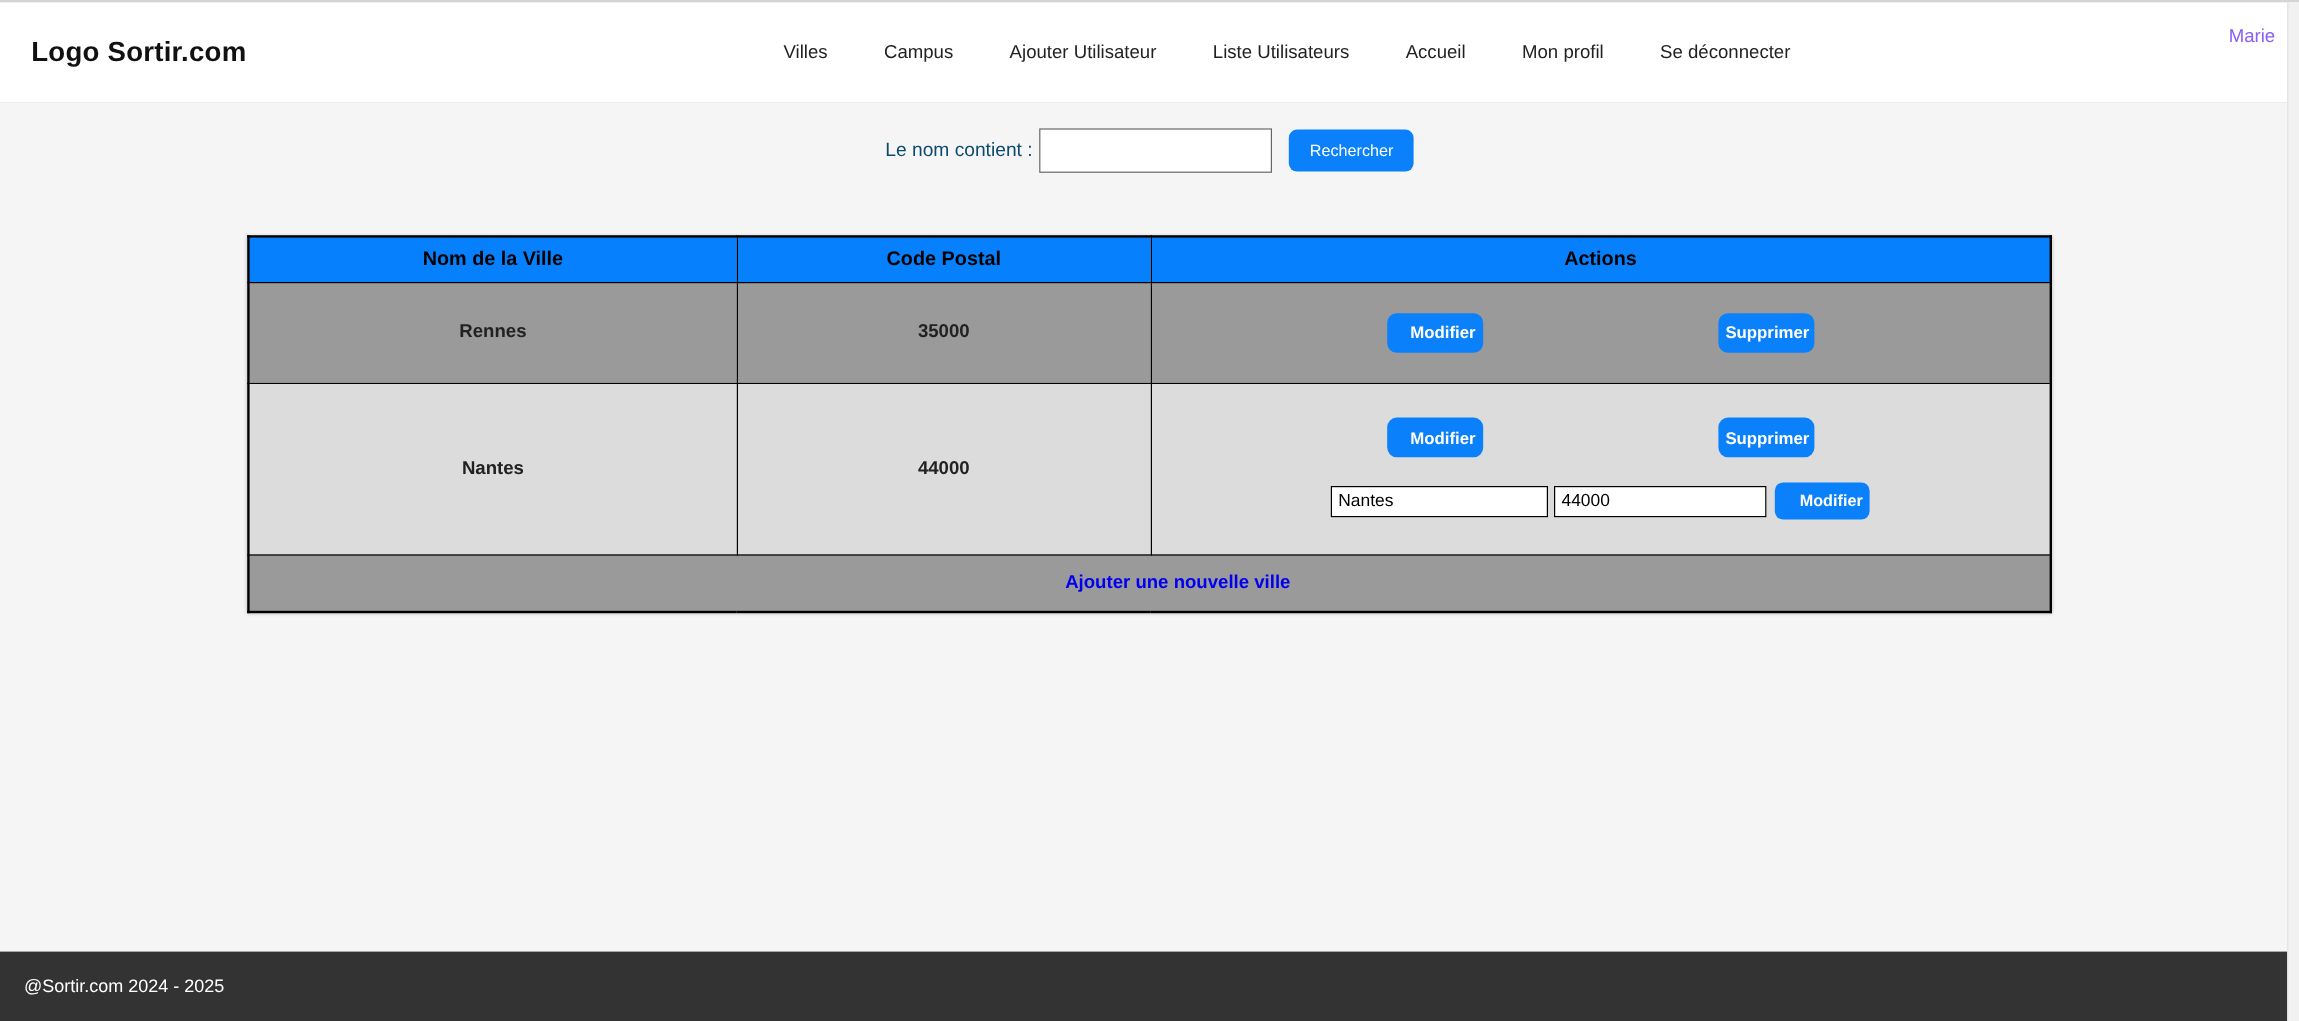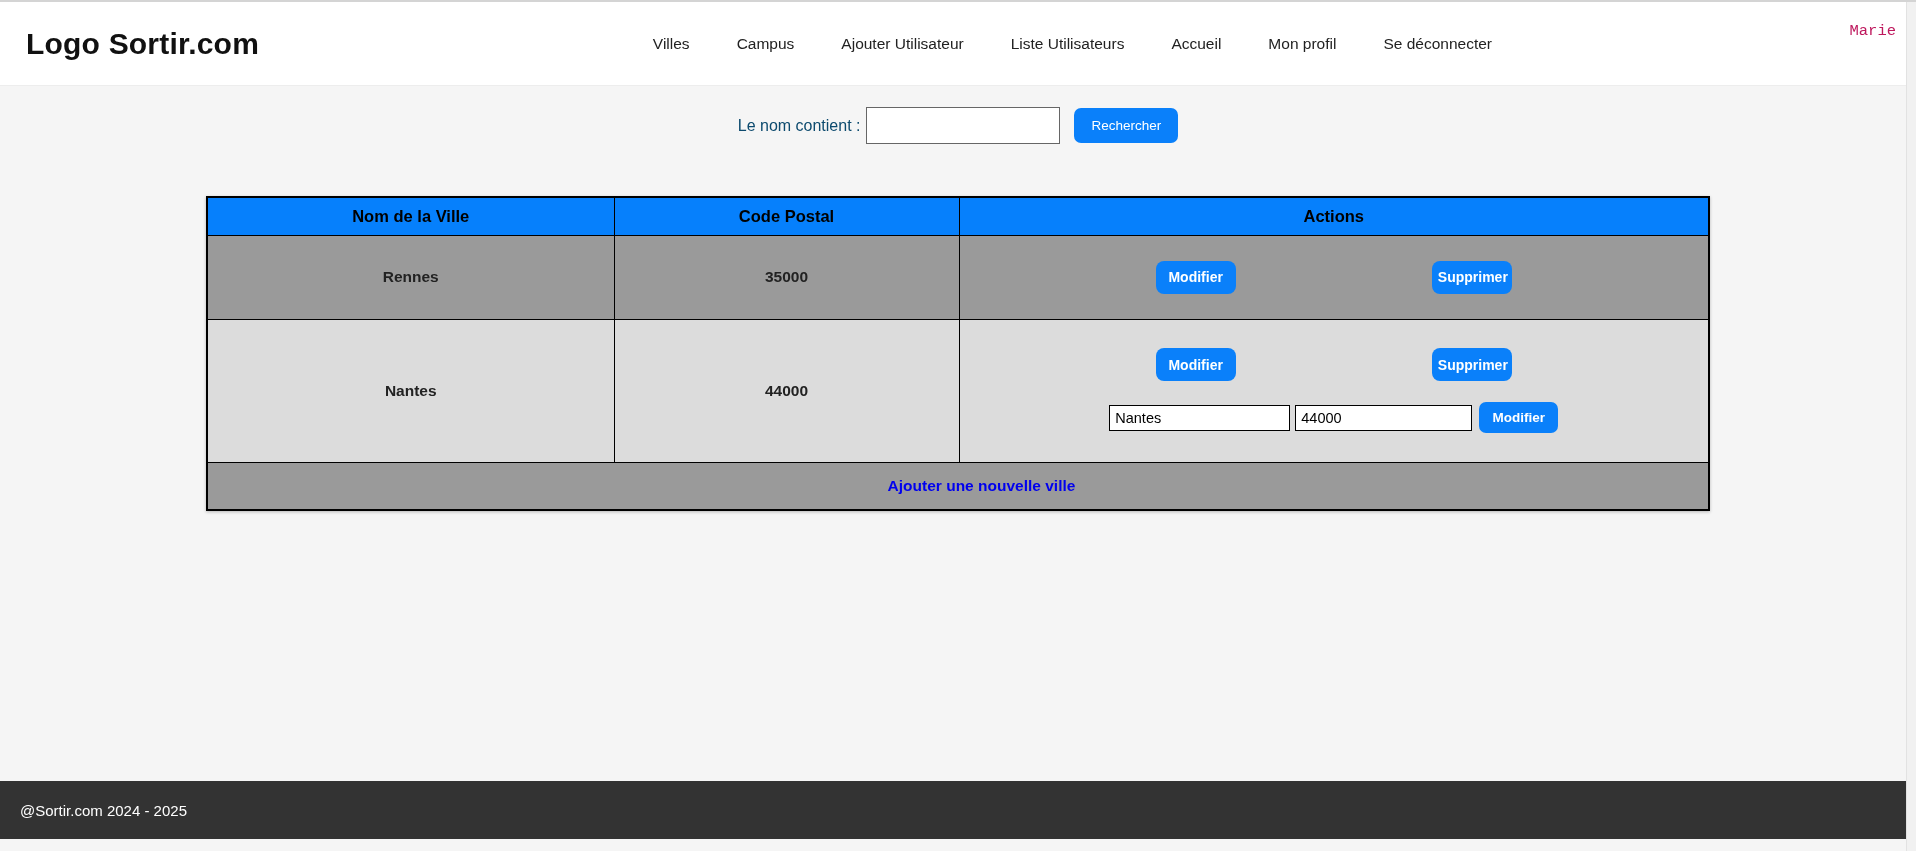--- a/index.html
+++ b/index.html
@@ -16,42 +16,41 @@
   
   .navbar {
     position: relative;
     height: 84px;
     background: #ffffff;
     display: flex;
     align-items: center;
     padding: 0 26px;
     border-bottom: 1px solid #ededed;
   }
-  .logo { font-size: 30px; font-weight: bold; color: #111; letter-spacing: 0.2px; }
+  .logo { font-size: 23px; font-weight: bold; color: #111; letter-spacing: 0.2px; }
   .nav-links {
     margin-left: auto;
     margin-right: 398px;
     display: flex;
     gap: 47px;
     align-items: center;
   }
   .nav-links a {
     color: #222;
     font-size: 15.5px;
     text-decoration: none;
     white-space: nowrap;
     cursor: pointer;
   }
   .user-name {
     position: absolute;
     top: 20px;
     right: 20px;
     font-size: 15.5px;
-    color: #be185d;
-    font-family: Liberation Mono, monospace;
+    color: #8b5cf6;
   }
 
   
   .page-title {
     text-align: center;
     font-size: 34px;
     font-weight: bold;
     color: #333;
     margin: 25px 0 0 0;
   }
@@ -77,20 +76,21 @@
     padding: 0 8px;
     font-family: inherit;
   }
   .btn {
     background: #0a80fa;
     color: #fff;
     border: none;
     border-radius: 7px;
     cursor: pointer;
     font-family: inherit;
+    text-align: right;
   }
   .btn-search { margin-left: 14px; padding: 10px 17px; font-size: 13.5px; font-weight: 500; }
 
   
   .villes-table {
     width: 1502px;
     margin: 52px auto 0 auto;
     border-collapse: collapse;
     border: 2px solid #000;
     table-layout: fixed;
@@ -150,21 +150,21 @@
     font-weight: bold;
     font-size: 15.5px;
     text-decoration: none;
     cursor: pointer;
     margin-left: 47px;
   }
 
   
   .site-footer {
     position: absolute;
-    left: 0; right: 0; bottom: 12px;
+    left: 0; right: 0; bottom: 0;
     height: 58px;
     background: #333333;
     color: #fff;
     display: flex;
     align-items: center;
     padding-left: 20px;
     font-size: 15px;
   }
 
   

